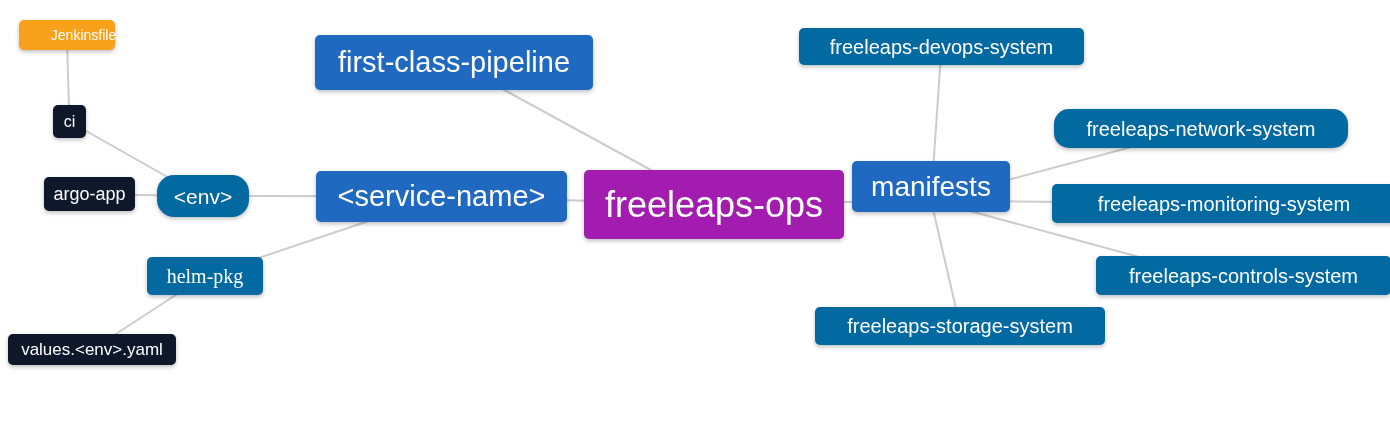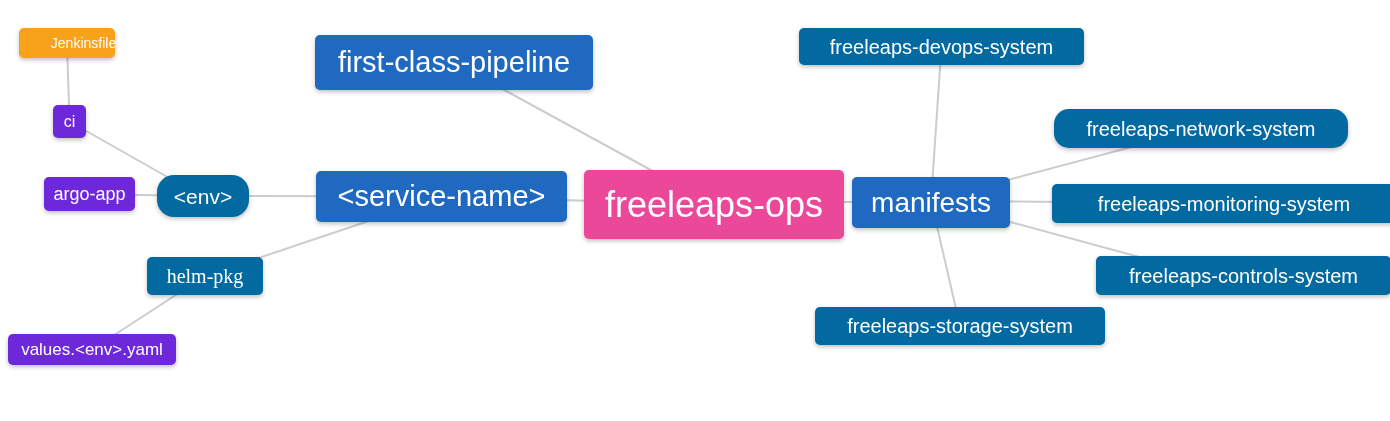--- a/index.html
+++ b/index.html
@@ -17,34 +17,34 @@
     color:#ffffff;
     border-radius:5px;
     box-shadow:0 2px 4px rgba(0,0,0,0.25);
     white-space:nowrap;
     cursor:pointer;
     box-sizing:border-box;
     line-height:1;
   }
   .blue{background:#2069c0;}
   .green{background:#0369a1;}
-  .red{background:#6d28d9;}
+  .red{background:#0f172a;}
   .amber{background:#f8a21b;}
-  .dark{background:#ec4899;}
+  .dark{background:#a21caf;}
 
-  #n-jenkinsfile {left:19px;  top:28px;  width:96px;  height:30px; font-size:14px;padding-left:33px;}
+  #n-jenkinsfile {left:19px;  top:20px;  width:96px;  height:30px; font-size:14px;padding-left:33px;}
   #n-ci          {left:53px;  top:105px; width:33px;  height:33px; font-size:16px;}
   #n-argo-app    {left:44px;  top:177px; width:91px;  height:34px; font-size:18px;}
   #n-env         {left:157px; top:175px; width:92px;  height:42px; font-size:21px;border-radius:17px;}
   #n-helm-pkg    {left:147px; top:257px; width:116px; height:38px; font-size:20px;font-family:Liberation Serif, serif;}
   #n-values      {left:8px;   top:334px; width:168px; height:31px; font-size:17px;}
   #n-pipeline    {left:315px; top:35px;  width:278px; height:55px; font-size:29px;}
   #n-service     {left:316px; top:171px; width:251px; height:51px; font-size:29px;}
   #n-ops         {left:584px; top:170px; width:260px; height:69px; font-size:36px;}
-  #n-manifests   {left:852px; top:177px; width:158px; height:51px; font-size:28px;}
+  #n-manifests   {left:852px; top:161px; width:158px; height:51px; font-size:28px;}
   #n-devops      {left:799px; top:28px;  width:285px; height:37px; font-size:20px;}
   #n-network     {left:1054px;top:109px; width:294px; height:39px; font-size:20px;border-radius:15px;}
   #n-monitoring  {left:1052px;top:184px; width:344px; height:39px; font-size:20px;}
   #n-controls    {left:1096px;top:256px; width:295px; height:39px; font-size:20px;}
   #n-storage     {left:815px; top:307px; width:290px; height:38px; font-size:20px;}
 </style>
 </head>
 <body>
 
 <div class="canvas">

